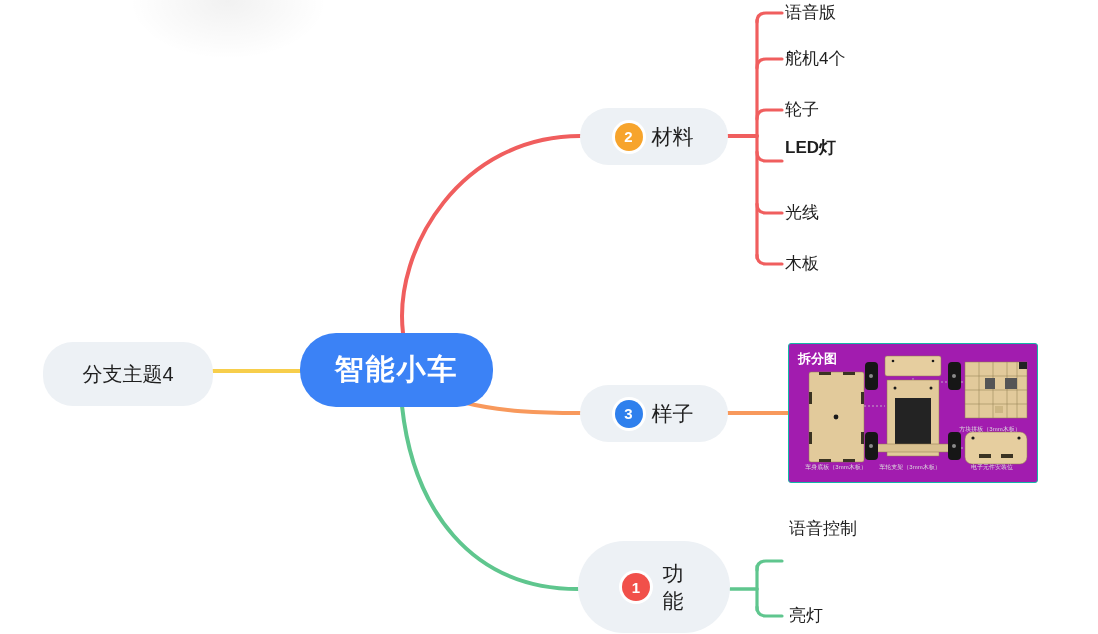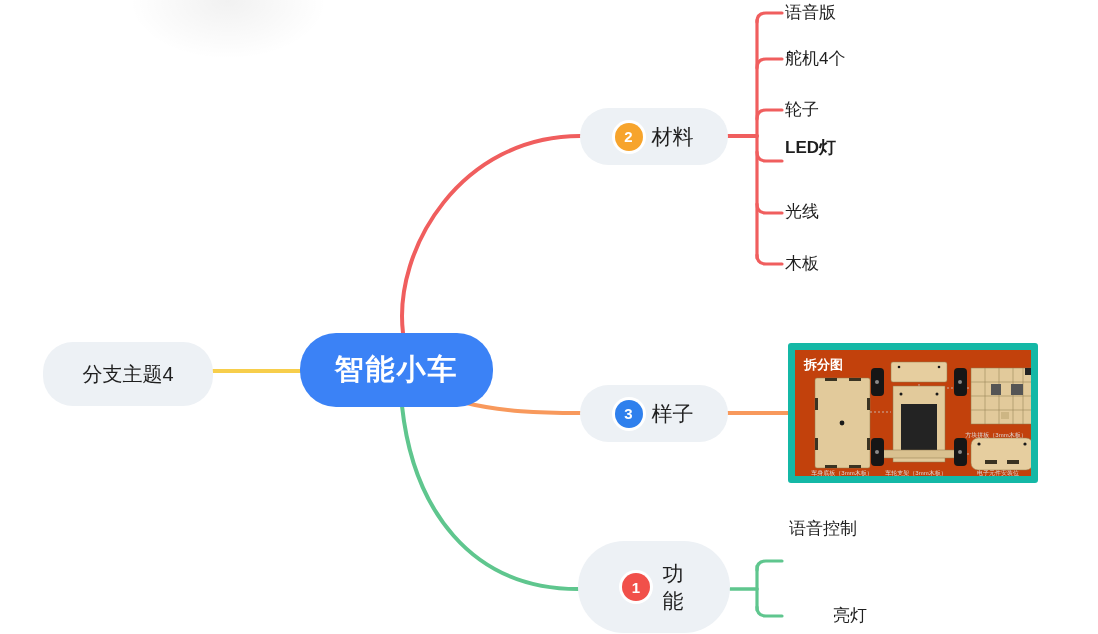--- a/index.html
+++ b/index.html
@@ -34,21 +34,21 @@
   .badge-orange{background:#F7A42C;}
   .badge-blue{background:#2F80ED;}
   .badge-red{background:#F1504A;}
   .fn-label{width:26px;word-break:break-all;line-height:27px;text-align:center;}
   .leaf{
     position:absolute;z-index:2;height:22px;line-height:22px;font-size:17px;white-space:nowrap;
   }
   
   .img-card{
     position:absolute;left:788px;top:343px;width:250px;height:140px;z-index:2;
-    background:#c2410c;border:7px solid #14b8a6;border-radius:3px;box-sizing:border-box;overflow:hidden;
+    background:#a21caf;border:1px solid #14b8a6;border-radius:3px;box-sizing:border-box;overflow:hidden;
   }
   .img-card svg{position:absolute;left:0;top:0;}
   .img-title{
     position:absolute;left:9px;top:6px;color:#ffffff;font-weight:bold;font-size:13px;z-index:3;
   }
   .img-label{
     position:absolute;width:120px;text-align:center;color:#dddddd;font-size:10px;z-index:3;
     transform:scale(0.6);transform-origin:center top;white-space:nowrap;
   }
   .lbl-body{left:-13px;top:119px;}
@@ -117,25 +117,25 @@
     <span class="badge badge-red">
       <span>1</span>
     </span>
     <span class="fn-label">功能</span>
   </div>
 
   <div class="leaf" style="left:785px;top:2px;">语音版</div>
   <div class="leaf" style="left:785px;top:48px;">舵机4个</div>
   <div class="leaf" style="left:785px;top:99px;">轮子</div>
   <div class="leaf" style="left:785px;top:137px;font-weight:bold;">LED灯</div>
-  <div class="leaf" style="left:785px;top:202px;font-family:Liberation Mono, monospace;">光线</div>
+  <div class="leaf" style="left:785px;top:202px;">光线</div>
   <div class="leaf" style="left:785px;top:253px;">木板</div>
 
   <div class="leaf" style="left:789px;top:518px;">语音控制</div>
-  <div class="leaf" style="left:789px;top:605px;margin-left:44px;">亮灯</div>
+  <div class="leaf" style="left:789px;top:605px;">亮灯</div>
 
   <div class="img-card">
     <svg width="248" height="138" viewBox="0 0 248 138">
 
       <rect x="20" y="28" width="55" height="90" rx="2" fill="#E2CA9B" stroke="#8f7a4e" stroke-width="0.5"></rect>
       <rect x="30" y="28" width="12" height="3" fill="#3a3322"></rect>
       <rect x="54" y="28" width="12" height="3" fill="#3a3322"></rect>
       <rect x="30" y="115" width="12" height="3" fill="#3a3322"></rect>
       <rect x="54" y="115" width="12" height="3" fill="#3a3322"></rect>
       <rect x="20" y="48" width="3" height="12" fill="#3a3322"></rect>

